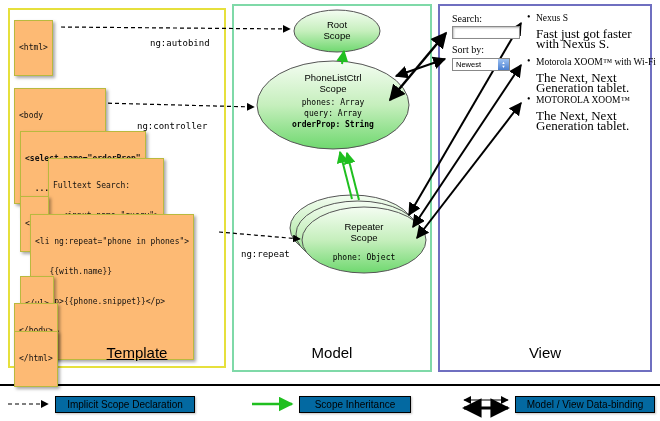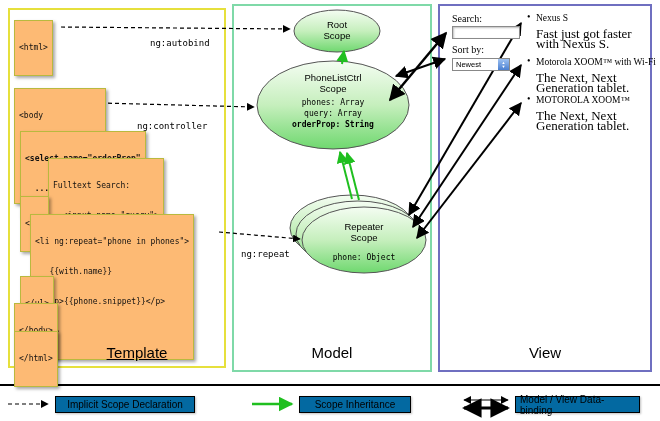--- a/index.html
+++ b/index.html
@@ -209,15 +209,15 @@
     <div class="title">MOTOROLA XOOM™</div>
     <div class="desc">The Next, Next Generation tablet.</div>
   </div>
 
   <div class="panel-label" style="left:8px; top:344px; width:258px;text-decoration:underline;">Template</div>
   <div class="panel-label" style="left:232px; top:344px; width:200px;">Model</div>
   <div class="panel-label" style="left:438px; top:344px; width:214px;">View</div>
 
   <div class="legend-box" style="left:55px; top:396px; width:140px;">Implicit Scope Declaration</div>
   <div class="legend-box" style="left:299px; top:396px; width:112px;">Scope Inheritance</div>
-  <div class="legend-box" style="left:515px; top:396px; width:125px;">Model / View Data-binding</div>
+  <div class="legend-box" style="left:515px; top:396px; width:140px;text-align:center;">Model / View Data-binding</div>
 
 </div>
 
 </body></html>

